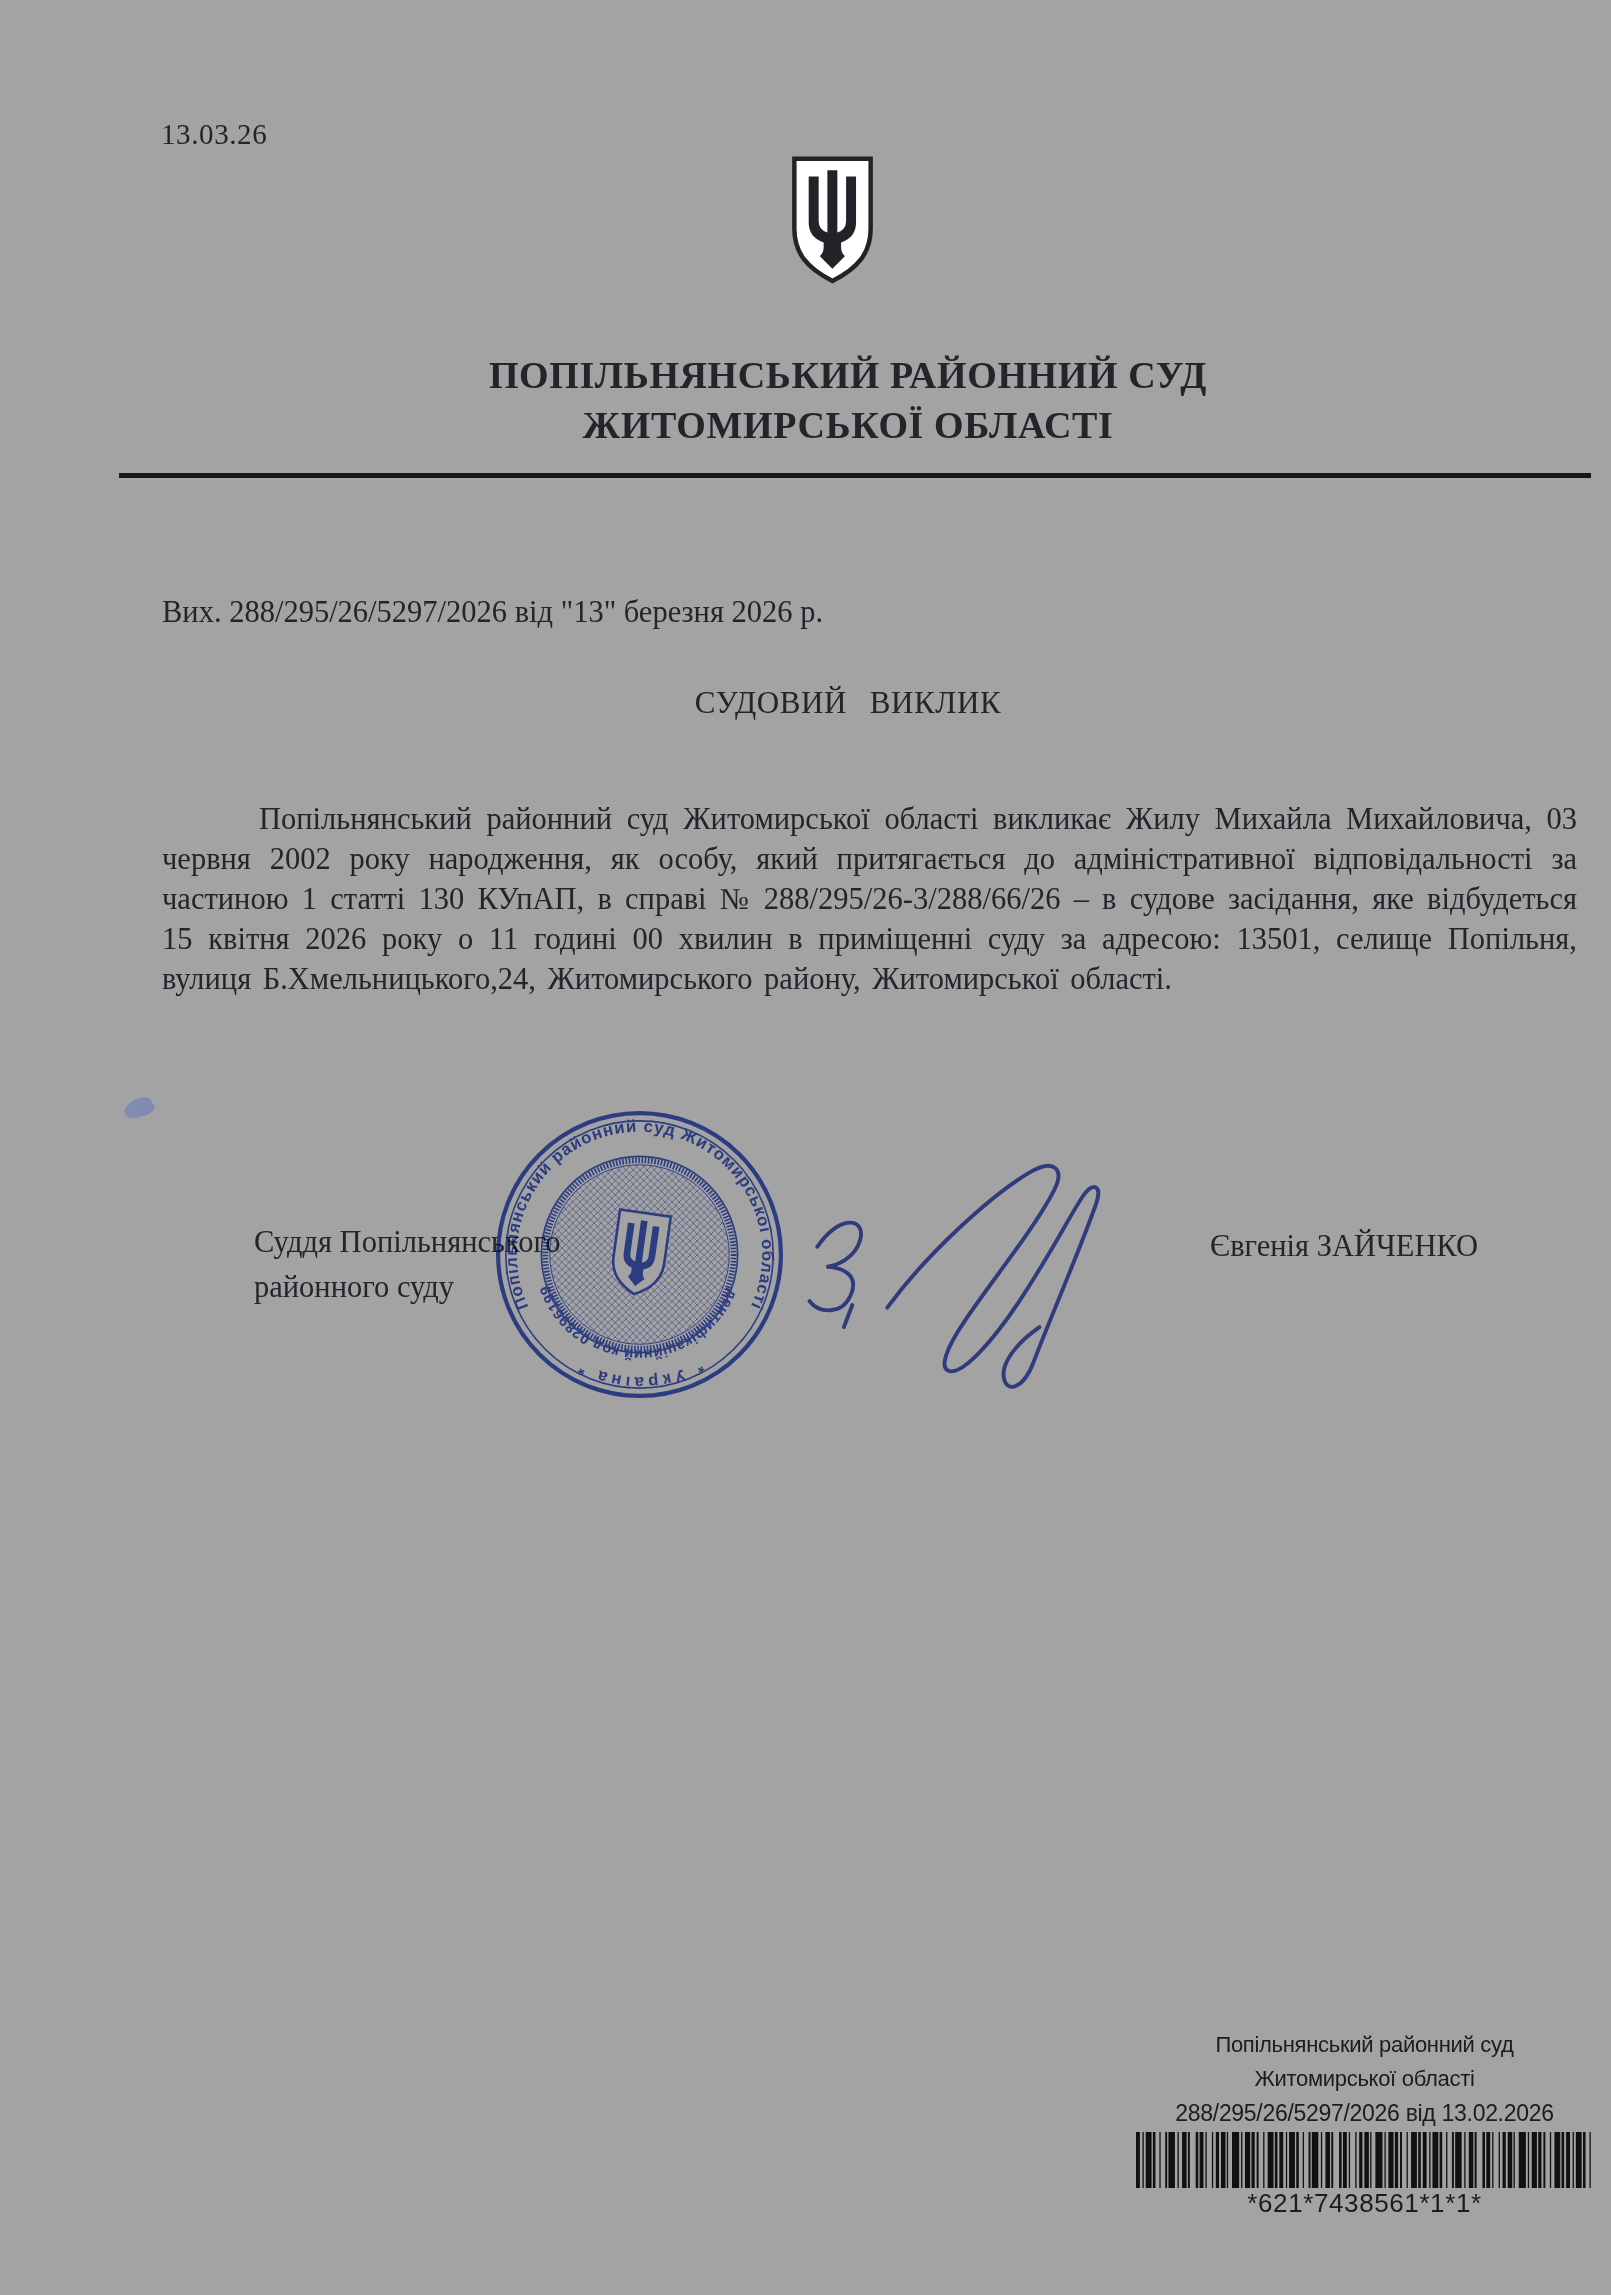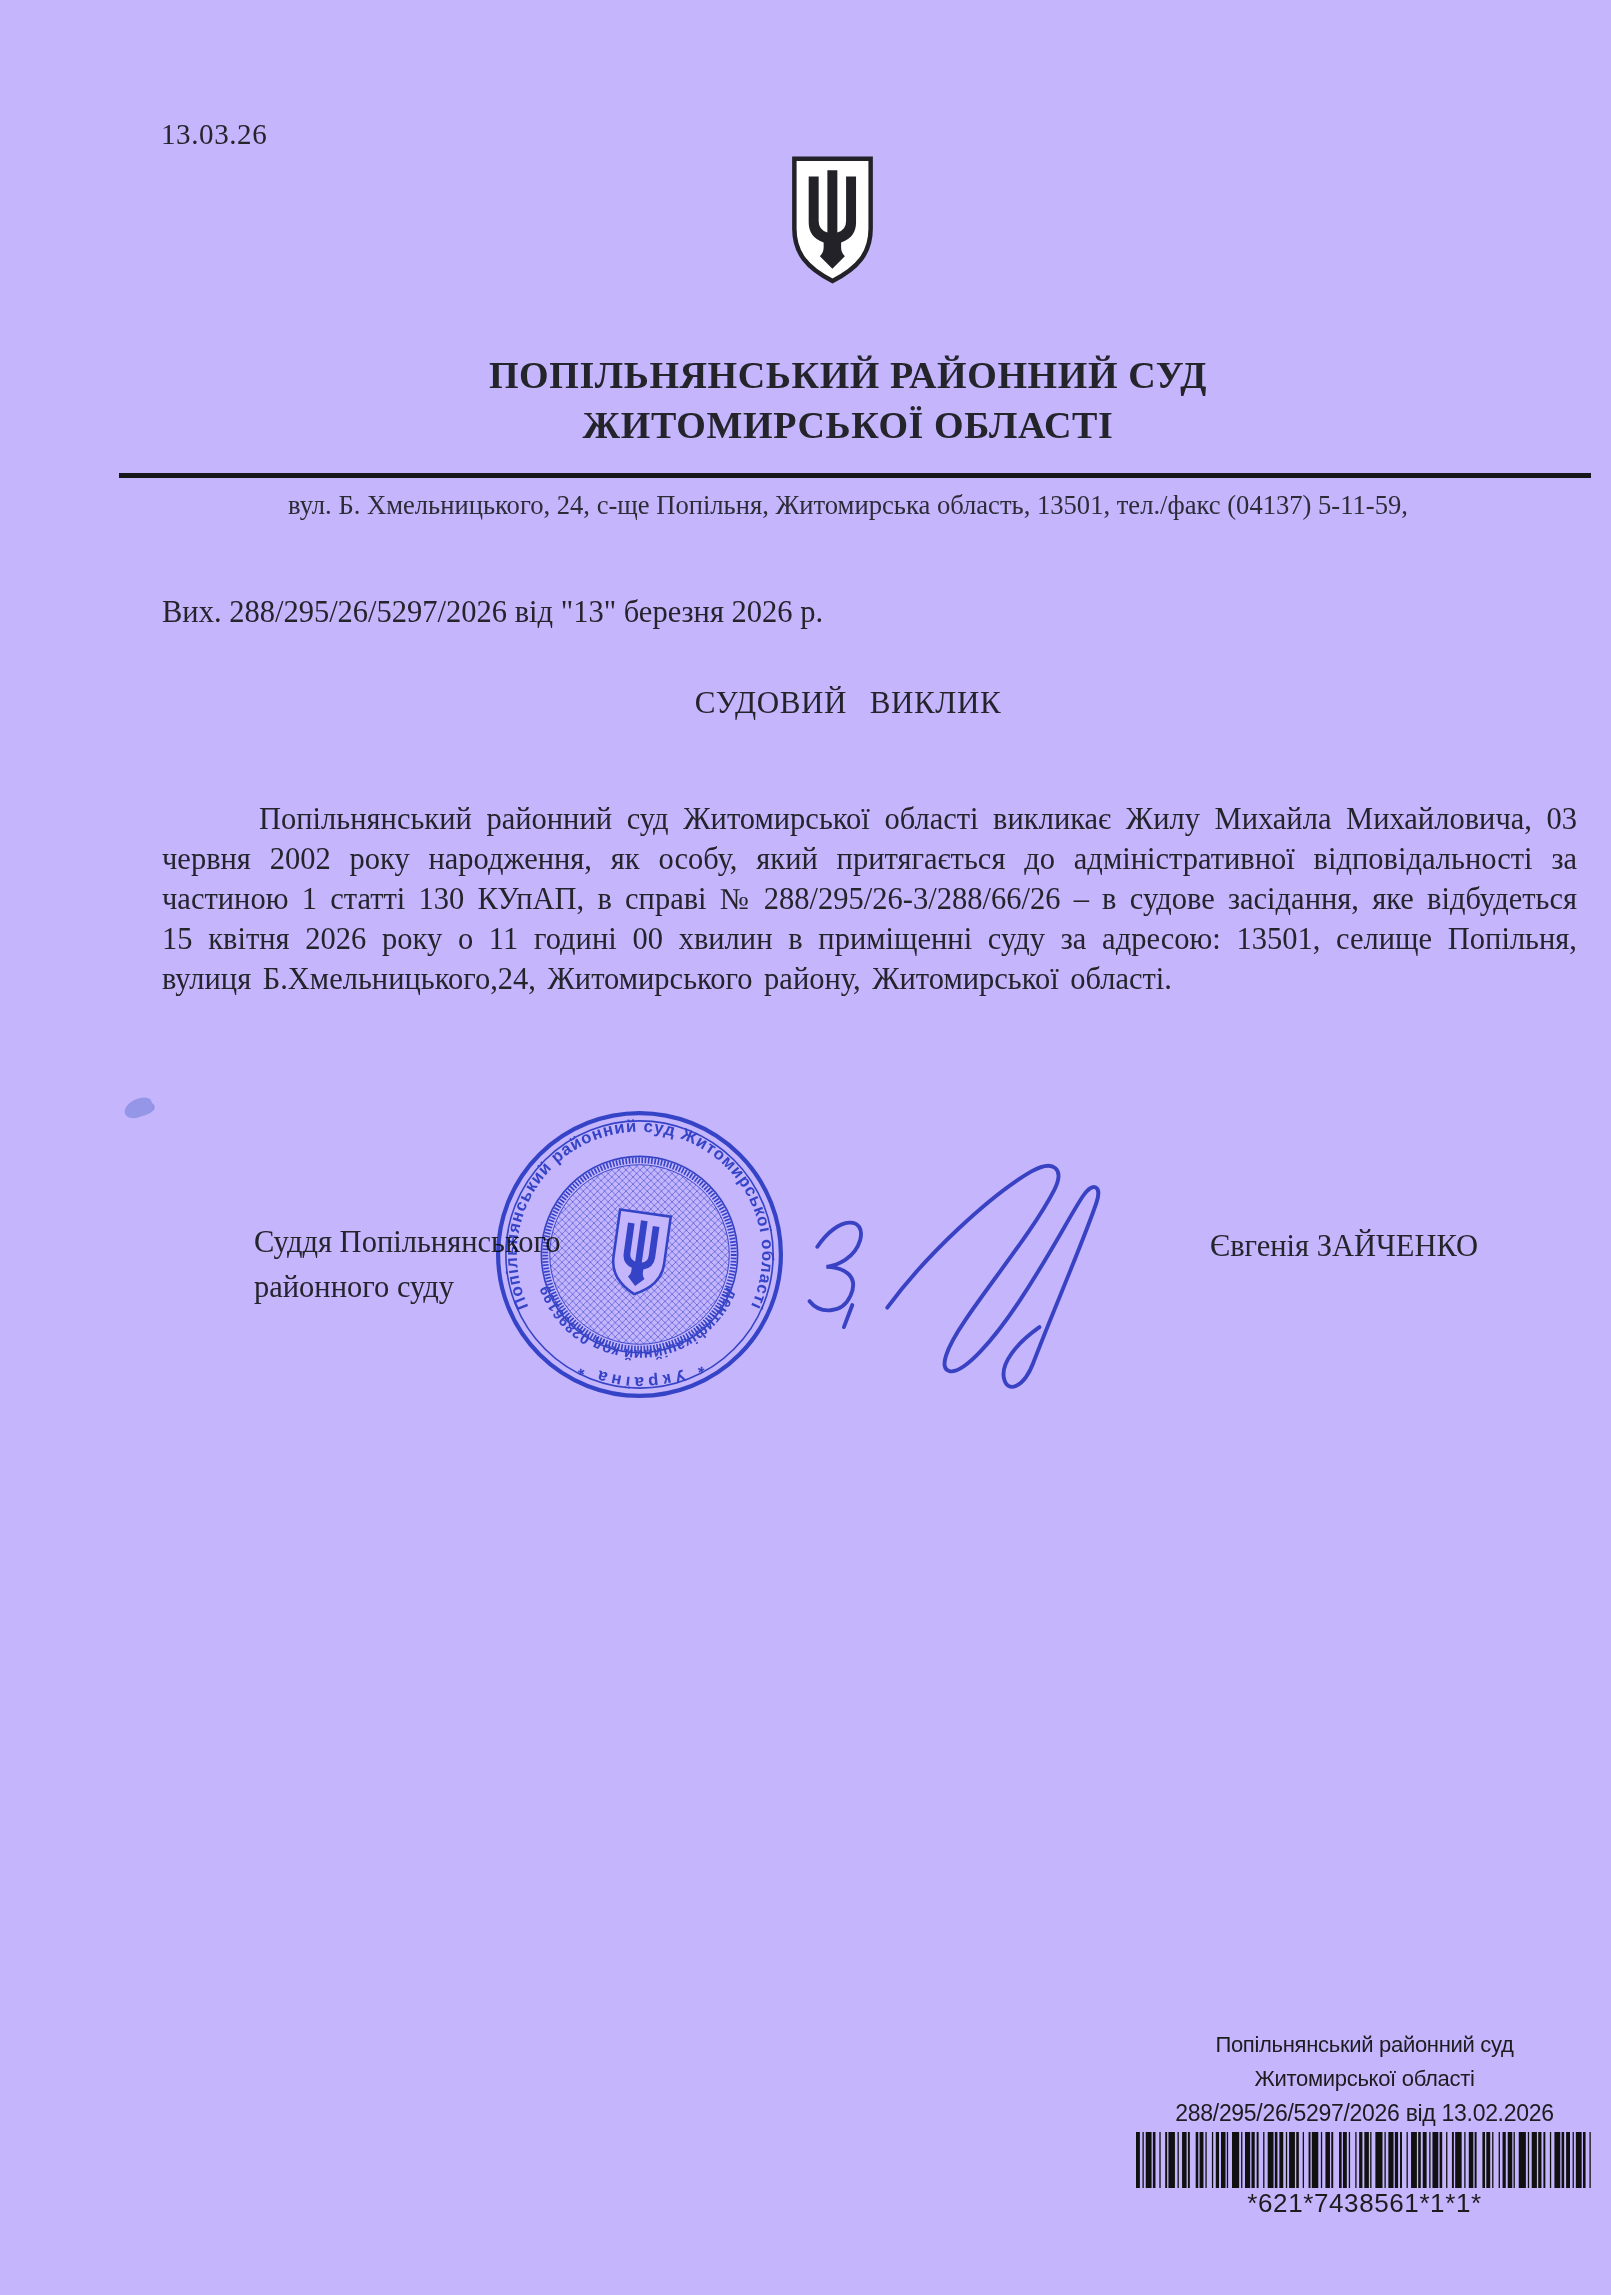--- a/index.html
+++ b/index.html
@@ -1,20 +1,20 @@
 <!DOCTYPE html>
 <html style="font-size:10.4px"><head>
 <meta charset="utf-8">
 <style>
   html,body{margin:0;padding:0;background:#e8e8e8;}
   .page{
     position:relative;
     width:1612px;height:2295px;
     margin:0 auto;
-    background:#c4b5fd;
+    background:#a3a3a3;
     font-family:"Liberation Serif", serif;
     color:#24242b;
     overflow:hidden;
   }
   .abs{position:absolute;}
   .doc-date{left:161px;top:118px;font-size:29px;letter-spacing:0.6px;}
   .center-band{left:117px;width:1462px;text-align:center;}
   .country{top:302px;font-size:38px;font-weight:bold;letter-spacing:1.9px;}
   .court1{top:353px;font-size:38px;font-weight:bold;letter-spacing:0.6px;}
   .court2{top:403px;font-size:38px;font-weight:bold;letter-spacing:0.6px;}
@@ -64,21 +64,20 @@
     <g transform="translate(11,22) scale(0.98)">
       <path d="M22 14 H38 V86 Q38 100 52 104 V4 H68 V104 Q82 100 82 86 V14 H98 V88 Q98 112 74 120 L74 128 Q74 136 80 142 L60 162 L40 142 Q46 136 46 128 L46 120 Q22 112 22 88 Z" fill="#222228"></path>
     </g>
   </svg>
 
   <div class="abs center-band court1">ПОПІЛЬНЯНСЬКИЙ РАЙОННИЙ СУД</div>
   <div class="abs center-band court2">ЖИТОМИРСЬКОЇ ОБЛАСТІ</div>
 
   <div class="abs rule"></div>
 
-  <div class="abs center-band addr1">вул. Б. Хмельницького, 24, с-ще Попільня, Житомирська область, 13501, тел./факс (04137) 5-11-59,</div>
 
   <div class="abs ref-line">Вих. 288/295/26/5297/2026 від "13" березня 2026 р.</div>
 
   <div class="abs center-band doc-title">СУДОВИЙ ВИКЛИК</div>
 
   <p class="abs body-par">Попільнянський районний суд Житомирської області викликає Жилу Михайла Михайловича, 03 червня 2002 року народження, як особу, який притягається до адміністративної відповідальності за частиною 1 статті 130 КУпАП, в справі № 288/295/26-3/288/66/26 – в судове засідання, яке відбудеться 15 квітня 2026 року о 11 годині 00 хвилин в приміщенні суду за адресою: 13501, селище Попільня, вулиця Б.Хмельницького,24, Житомирського району, Житомирської області.</p>
 
   <div class="abs ink-smudge"></div>
 
   <div class="abs judge-label">

